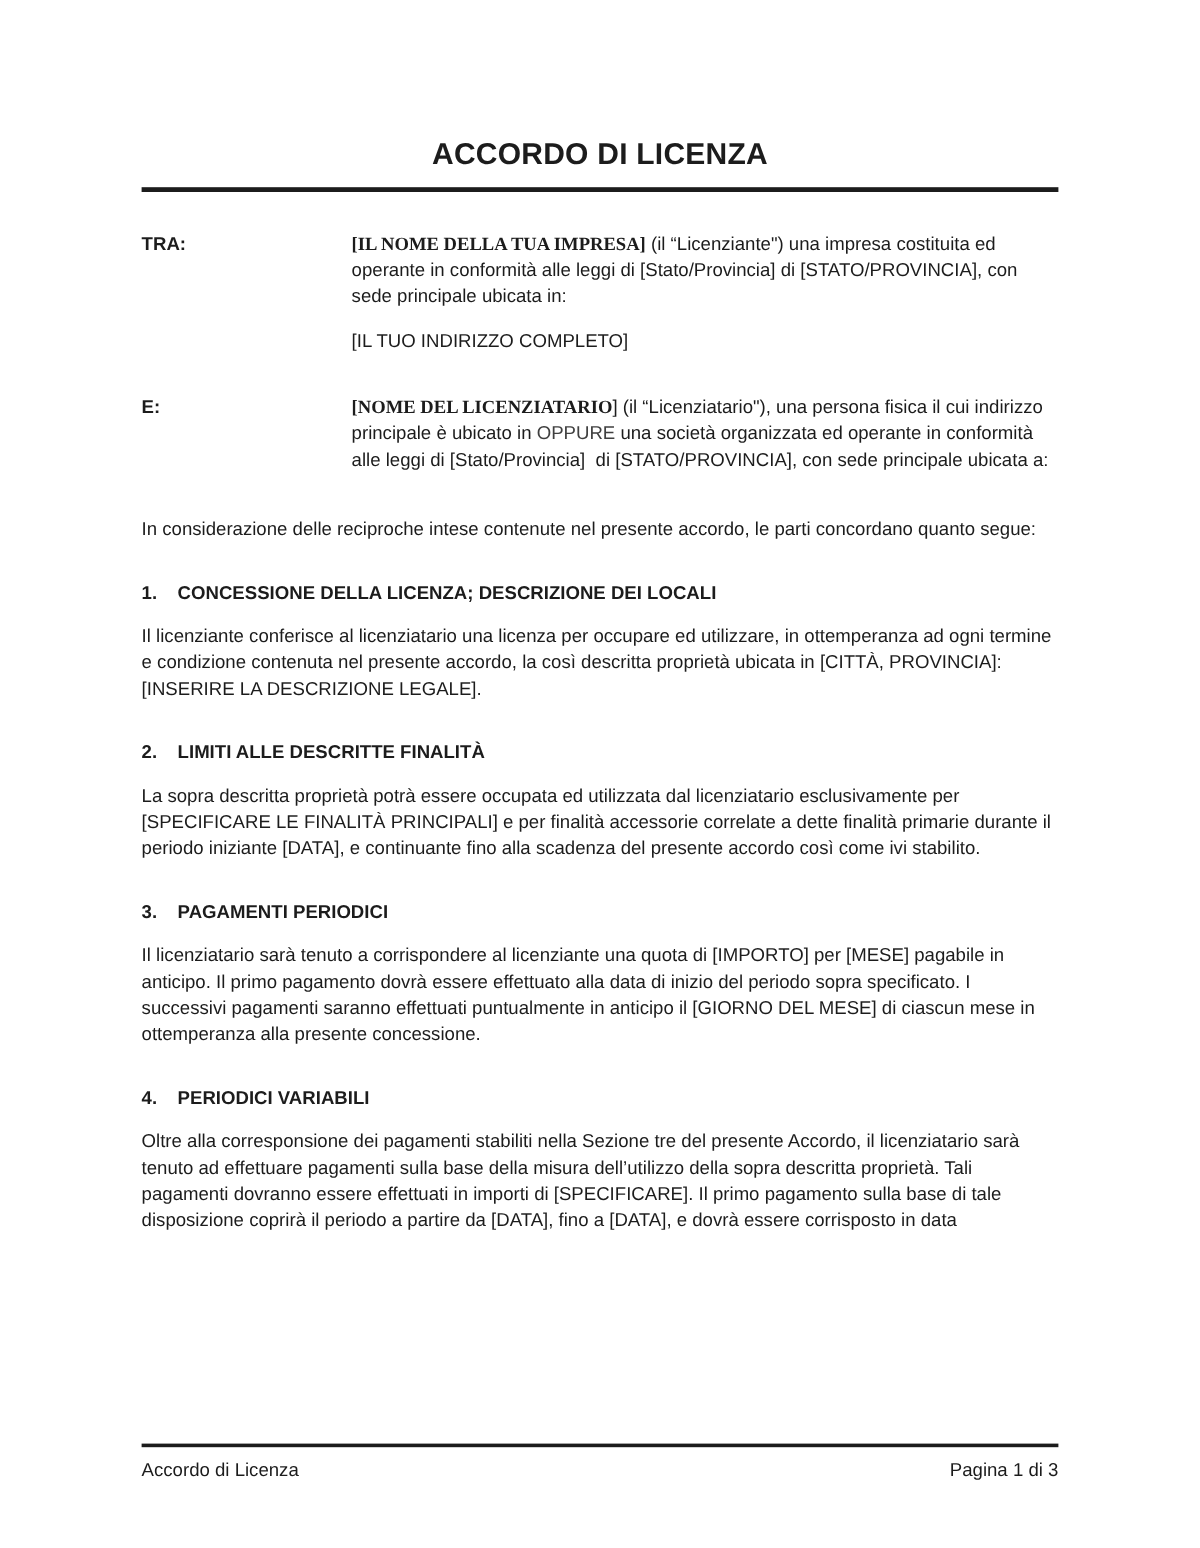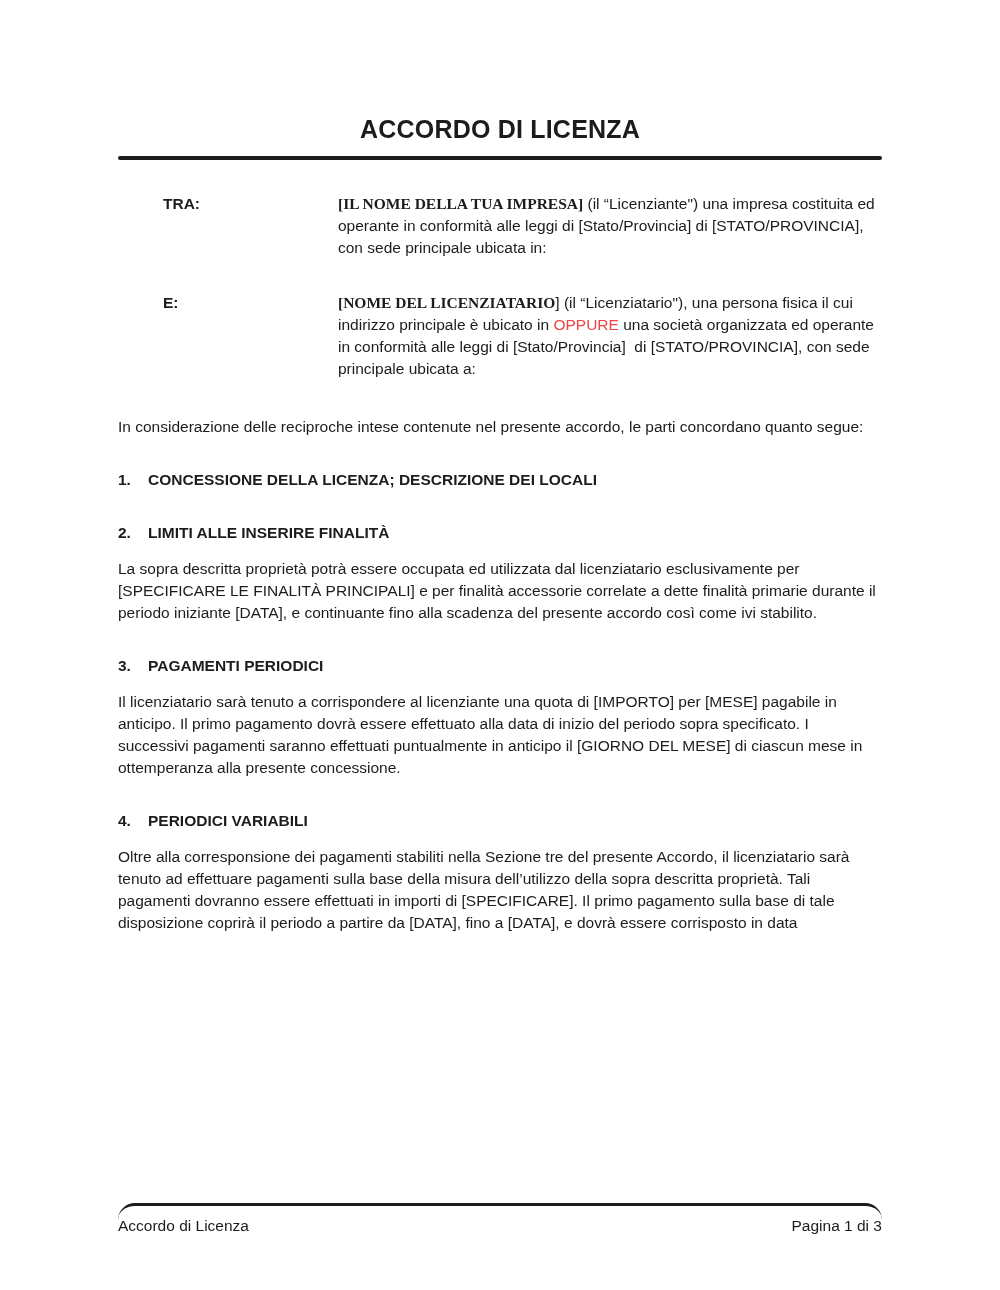--- a/index.html
+++ b/index.html
@@ -1,15 +1,15 @@
 <!DOCTYPE html>
 <html><head>
 <meta charset="utf-8">
 <style>
-  * { margin: 0; padding: 0; box-sizing: border-box; border-radius: 17px; }
+  * { margin: 0; padding: 0; box-sizing: border-box; }
   html, body { background: #ffffff; }
   .page {
     position: relative;
     width: 1000px;
     height: 1290px;
     background: #ffffff;
     font-family: "Liberation Sans", sans-serif;
     color: #1c1c1c;
     font-size: 15.5px;
     line-height: 22px;
@@ -26,32 +26,31 @@
   }
   .title-rule {
     margin-top: 12px;
     height: 4px;
     background: #1c1c1c;
   }
   .intro { margin-top: 45px; }
   .party-row {
     display: flex;
     margin-top: 33px;
-    margin-left: 45px;
   }
   .party-label {
     width: 175px;
     flex: 0 0 175px;
     font-weight: bold;
   }
   .party-body { flex: 1; }
   .party-text { white-space: pre-wrap; }
   .party-name { font-weight: bold; font-family: Liberation Serif, serif; }
   .party-address { margin-top: 15px; }
-  .or-word { color: #ef4444; }
+  .or-word { color: #404040; }
   .consideration { margin-top: 36px; }
   .section-heading {
     display: flex;
     margin-top: 31px;
     font-weight: bold;
   }
   .sec-num { width: 30px; flex: 0 0 30px; }
   .section-body { margin-top: 14px; }
   .footer {
     position: absolute;
@@ -71,40 +70,42 @@
   <div class="content">
 
     <div class="doc-title">ACCORDO DI LICENZA</div>
     <div class="title-rule"></div>
 
 
     <div class="party-row">
       <div class="party-label">TRA:</div>
       <div class="party-body">
         <p class="party-text"><span class="party-name">[IL NOME DELLA TUA IMPRESA]</span><span> (il “Licenziante") una impresa costituita ed operante in conformità alle leggi di [Stato/Provincia] di [STATO/PROVINCIA], con sede principale ubicata in:</span></p>
+        <p class="party-address">[IL TUO INDIRIZZO COMPLETO]</p>
       </div>
     </div>
 
     <div class="party-row">
       <div class="party-label">E:</div>
       <div class="party-body">
         <p class="party-text"><span class="party-name">[NOME DEL LICENZIATARIO</span><span>] (il “Licenziatario"), una persona fisica il cui indirizzo principale è ubicato in </span><span class="or-word">OPPURE</span><span> una società organizzata ed operante in conformità alle leggi di [Stato/Provincia]  di [STATO/PROVINCIA], con sede principale ubicata a:</span></p>
       </div>
     </div>
 
     <p class="consideration">In considerazione delle reciproche intese contenute nel presente accordo, le parti concordano quanto segue:</p>
 
     <div class="section-heading">
       <span class="sec-num">1.</span>
       <span>CONCESSIONE DELLA LICENZA; DESCRIZIONE DEI LOCALI</span>
     </div>
+    <p class="section-body">Il licenziante conferisce al licenziatario una licenza per occupare ed utilizzare, in ottemperanza ad ogni termine e condizione contenuta nel presente accordo, la così descritta proprietà ubicata in [CITTÀ, PROVINCIA]: [INSERIRE LA DESCRIZIONE LEGALE].</p>
 
     <div class="section-heading">
       <span class="sec-num">2.</span>
-      <span>LIMITI ALLE INSERIRE FINALITÀ</span>
+      <span>LIMITI ALLE DESCRITTE FINALITÀ</span>
     </div>
     <p class="section-body">La sopra descritta proprietà potrà essere occupata ed utilizzata dal licenziatario esclusivamente per [SPECIFICARE LE FINALITÀ PRINCIPALI] e per finalità accessorie correlate a dette finalità primarie durante il periodo iniziante [DATA], e continuante fino alla scadenza del presente accordo così come ivi stabilito.</p>
 
     <div class="section-heading">
       <span class="sec-num">3.</span>
       <span>PAGAMENTI PERIODICI</span>
     </div>
     <p class="section-body">Il licenziatario sarà tenuto a corrispondere al licenziante una quota di [IMPORTO] per [MESE] pagabile in anticipo. Il primo pagamento dovrà essere effettuato alla data di inizio del periodo sopra specificato. I successivi pagamenti saranno effettuati puntualmente in anticipo il [GIORNO DEL MESE] di ciascun mese in ottemperanza alla presente concessione.</p>
 
     <div class="section-heading">

